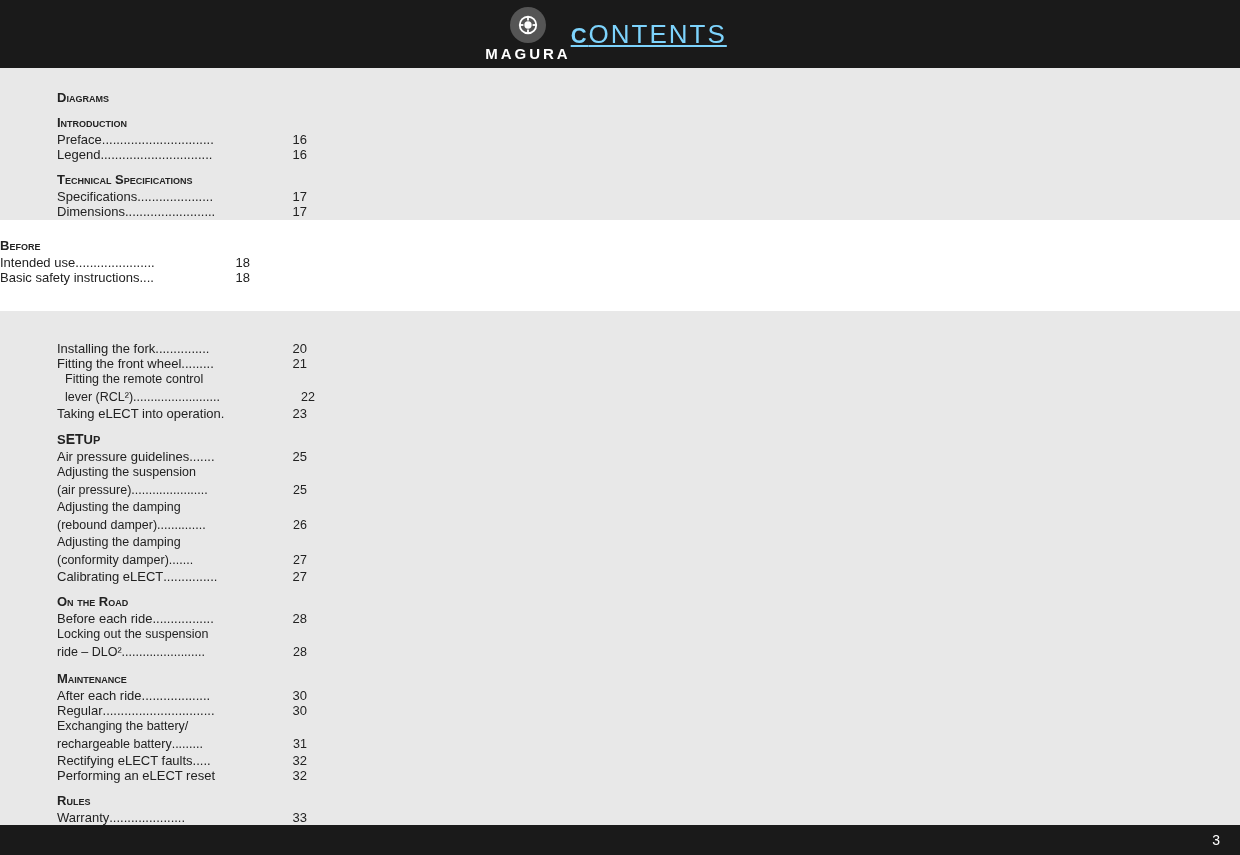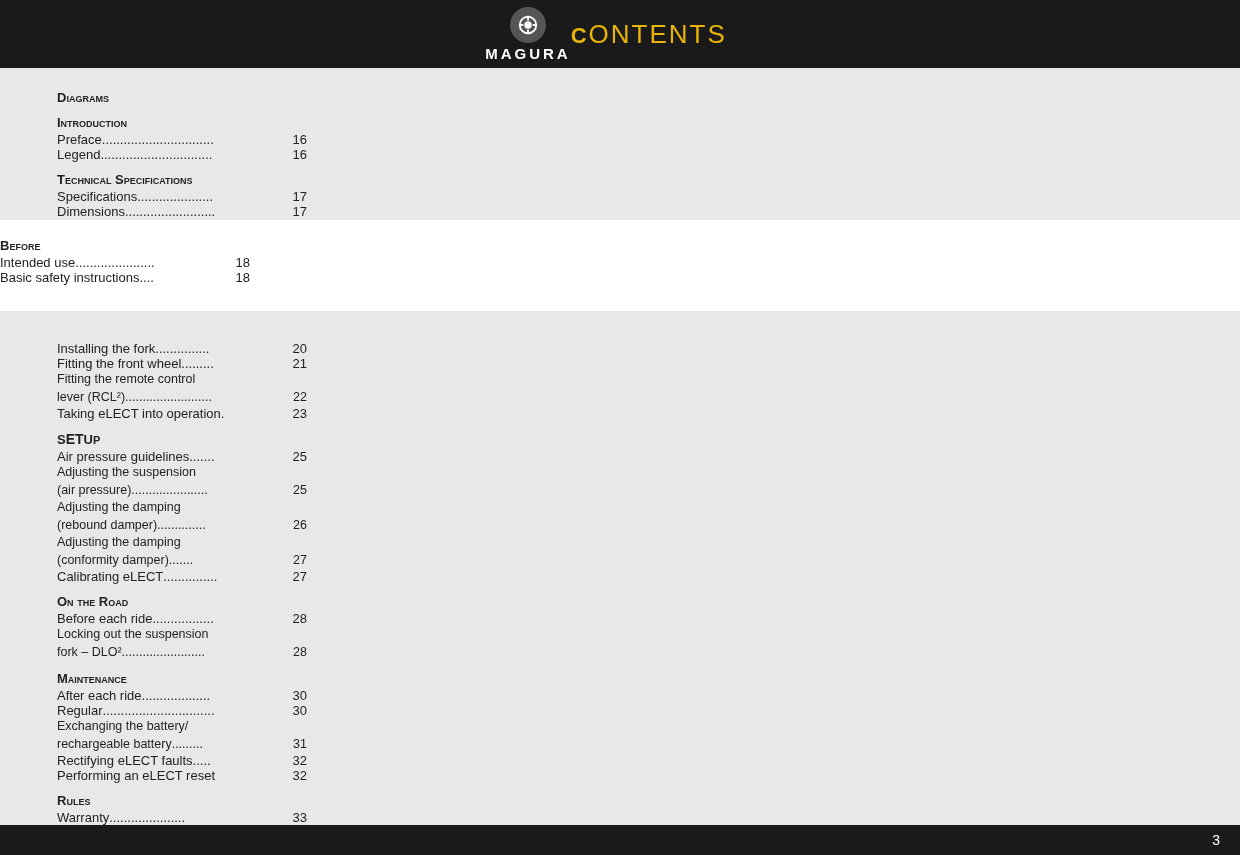--- a/index.html
+++ b/index.html
@@ -49,26 +49,27 @@
 
     .logo-text {
       color: #fff;
       font-size: 15px;
       font-weight: 900;
       letter-spacing: 3px;
       text-transform: uppercase;
     }
 
     .header-title {
-      color: #eab308;
+      color: #7dd3fc;
       font-size: 26px;
       font-weight: 400;
       letter-spacing: 2px;
       text-transform: uppercase;
       margin-right: 28px;
+      text-decoration: underline;
     }
 
     .header-title .c-small {
       font-size: 22px;
       font-variant: small-caps;
       font-weight: 700;
     }
 
     
     .content-area {
@@ -214,21 +215,21 @@
     <div class="entry-line">
       <span class="entry-text">Installing the fork</span>
       <span class="fill-dots">...............</span>
       <span class="pg">20</span>
     </div>
     <div class="entry-line">
       <span class="entry-text">Fitting the front wheel</span>
       <span class="fill-dots">.........</span>
       <span class="pg">21</span>
     </div>
-    <div style="font-size:12.5px; line-height:1.4; width:250px;">
+    <div style="font-size:12.5px; line-height:1.4; width:250px;margin-left:8px;">
       <span>Fitting the remote control</span><br>
       <div class="entry-line">
         <span>lever (RCL²)</span>
         <span class="fill-dots">.........................</span>
         <span class="pg">22</span>
       </div>
     </div>
     <div class="entry-line">
       <span class="entry-text">Taking eLECT into operation.</span>
       <span class="fill-dots"></span>
@@ -273,21 +274,21 @@
 
     <div class="section-heading">On the Road</div>
     <div class="entry-line">
       <span class="entry-text">Before each ride</span>
       <span class="fill-dots">.................</span>
       <span class="pg">28</span>
     </div>
     <div style="font-size:12.5px; line-height:1.4; width:250px;">
       <span>Locking out the suspension</span><br>
       <div class="entry-line">
-        <span>fork – DLO²</span>
+        <span>ride – DLO²</span>
         <span class="fill-dots">........................</span>
         <span class="pg">28</span>
       </div>
     </div>
 
     <div class="section-heading">Maintenance</div>
     <div class="entry-line">
       <span class="entry-text">After each ride</span>
       <span class="fill-dots">...................</span>
       <span class="pg">30</span>

